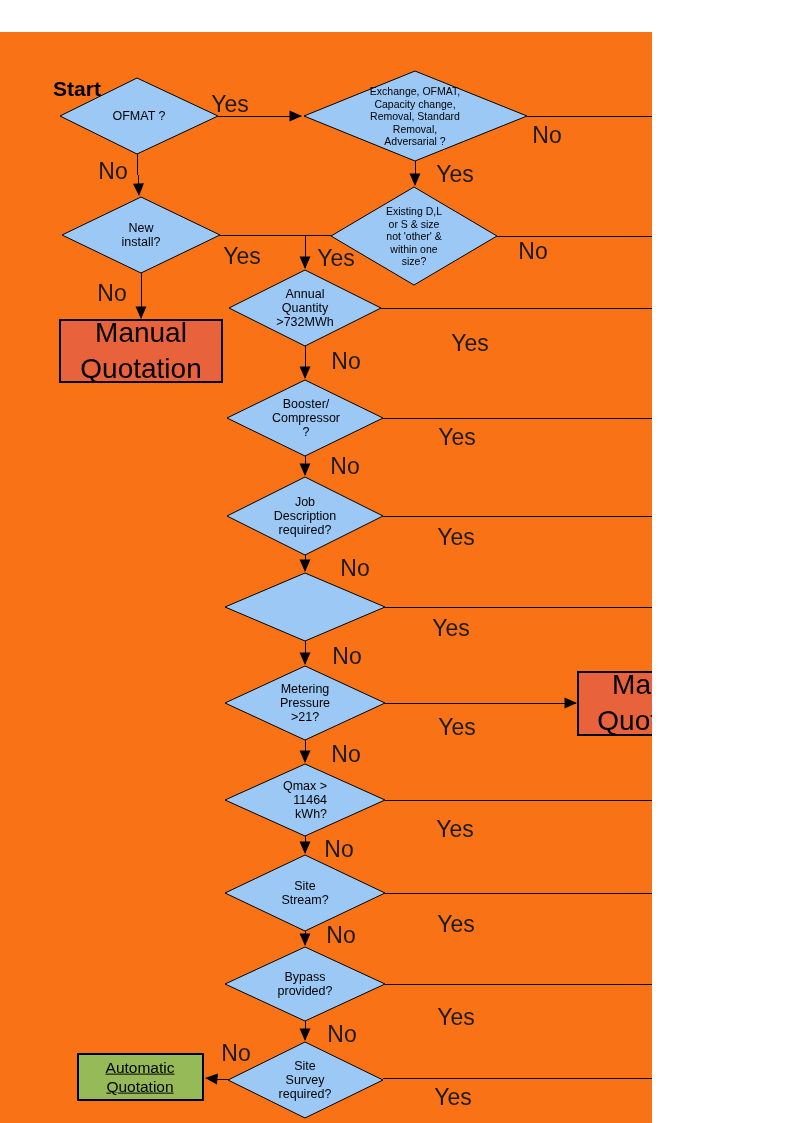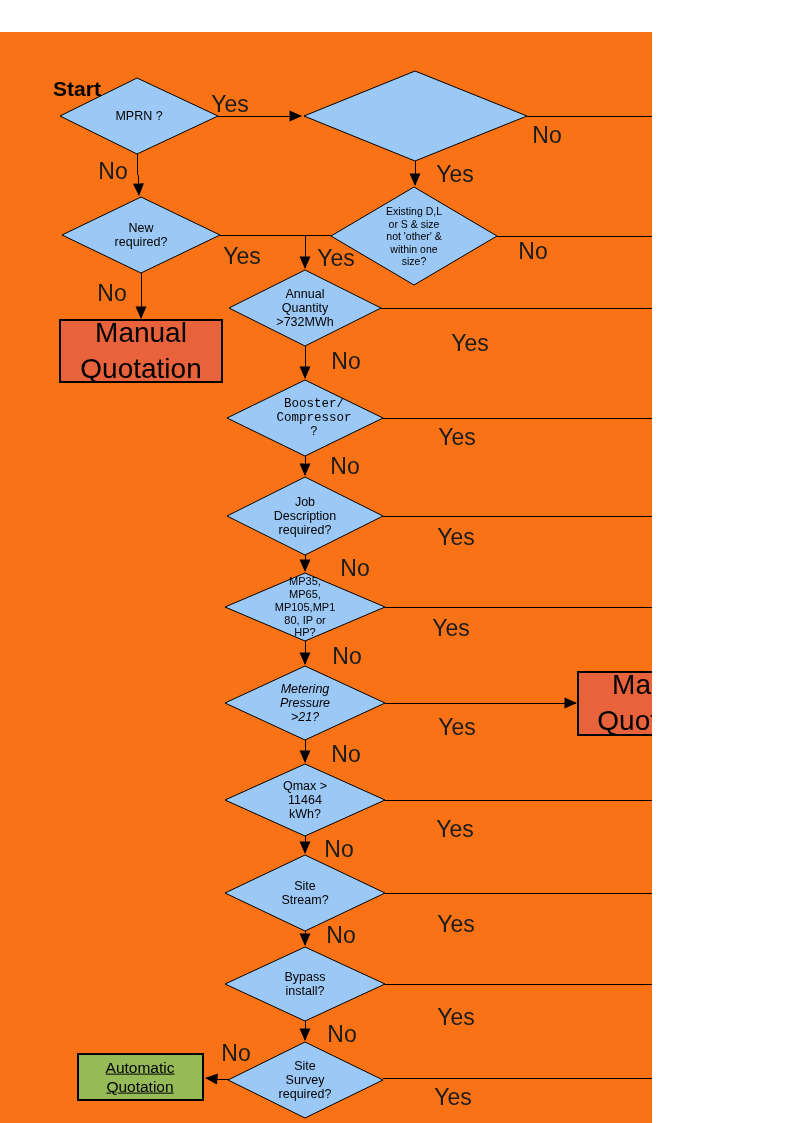--- a/index.html
+++ b/index.html
@@ -4,21 +4,21 @@
 <style>
   html,body{margin:0;padding:0;background:#fff;}
   .canvas{position:relative;width:652px;height:1123px;background:#f97316;
           font-family:"Liberation Sans",sans-serif;overflow:hidden;margin-top:32px;}
   .canvas svg{position:absolute;left:0;top:0;}
   .lbl{position:absolute;transform:translate(-50%,-50%);white-space:pre-line;
        text-align:center;color:#000;}
   .node{font-size:12.5px;line-height:1.13;}
   .node.small{font-size:10.5px;line-height:1.2;}
   .node.mid{font-size:11px;line-height:1.17;}
-  .node.ta-left{text-align:center;}
+  .node.ta-left{text-align:right;}
   .branch{font-size:23px;line-height:1;color:#1b1b1b;}
   .terminal{font-size:28px;line-height:1.3;}
   .terminal.small{font-size:15.5px;line-height:1.25;}
   .start{font-size:21px;font-weight:bold;}
   polygon{stroke:#000;stroke-width:1;}
   rect{stroke:#000;stroke-width:2;}
   line{stroke:#000;stroke-width:1;}
   .conn{shape-rendering:crispEdges;}
 </style>
 </head>
@@ -78,52 +78,52 @@
     <polygon points="225,952 305,915 385,952 305,989" fill="#9BC8F5"></polygon>
     <polygon points="228,1048 305,1010 383,1048 305,1086" fill="#9BC8F5"></polygon>
 
     <rect x="60" y="288" width="162" height="62" fill="#E8623C"></rect>
     <rect x="578" y="640" width="160" height="63" fill="#E8623C"></rect>
     <rect x="78" y="1022" width="125" height="46" fill="#96BA58"></rect>
   </svg>
 
   <div class="lbl start" style="left:77px;top:57px;">Start</div>
 
-  <div class="lbl node" style="left:139px;top:84px;">MPRN ?</div>
+  <div class="lbl node" style="left:139px;top:84px;">OFMAT ?</div>
+  <div class="lbl node small" style="left:415px;top:84px;">Exchange, OFMAT,
+Capacity change,
+Removal, Standard
+Removal,
+Adversarial ?</div>
   <div class="lbl node" style="left:141px;top:203px;">New
-required?</div>
+install?</div>
   <div class="lbl node small" style="left:414px;top:204px;">Existing D,L
 or S &amp; size
 not 'other' &amp;
 within one
 size?</div>
   <div class="lbl node" style="left:305px;top:276px;">Annual
 Quantity
 &gt;732MWh</div>
-  <div class="lbl node" style="left:314px;top:386px;font-family:Liberation Mono, monospace;">Booster/
+  <div class="lbl node" style="left:306px;top:386px;">Booster/
 Compressor
 ?</div>
   <div class="lbl node" style="left:305px;top:484px;">Job
 Description
 required?</div>
-  <div class="lbl node mid" style="left:305px;top:575px;">MP35,
-MP65,
-MP105,MP1
-80, IP or
-HP?</div>
-  <div class="lbl node" style="left:305px;top:671px;font-style:italic;">Metering
+  <div class="lbl node" style="left:305px;top:671px;">Metering
 Pressure
 &gt;21?</div>
   <div class="lbl node ta-left" style="left:305px;top:768px;">Qmax &gt;
 11464
 kWh?</div>
   <div class="lbl node" style="left:305px;top:861px;">Site
 Stream?</div>
   <div class="lbl node" style="left:305px;top:952px;">Bypass
-install?</div>
+provided?</div>
   <div class="lbl node" style="left:305px;top:1048px;">Site
 Survey
 required?</div>
 
   <div class="lbl terminal" style="left:141px;top:319px;">Manual
 Quotation</div>
   <div class="lbl terminal" style="left:658px;top:671px;">Manual
 Quotation</div>
   <div class="lbl terminal small" style="left:140px;top:1045px;text-decoration:underline;">Automatic
 Quotation</div>

